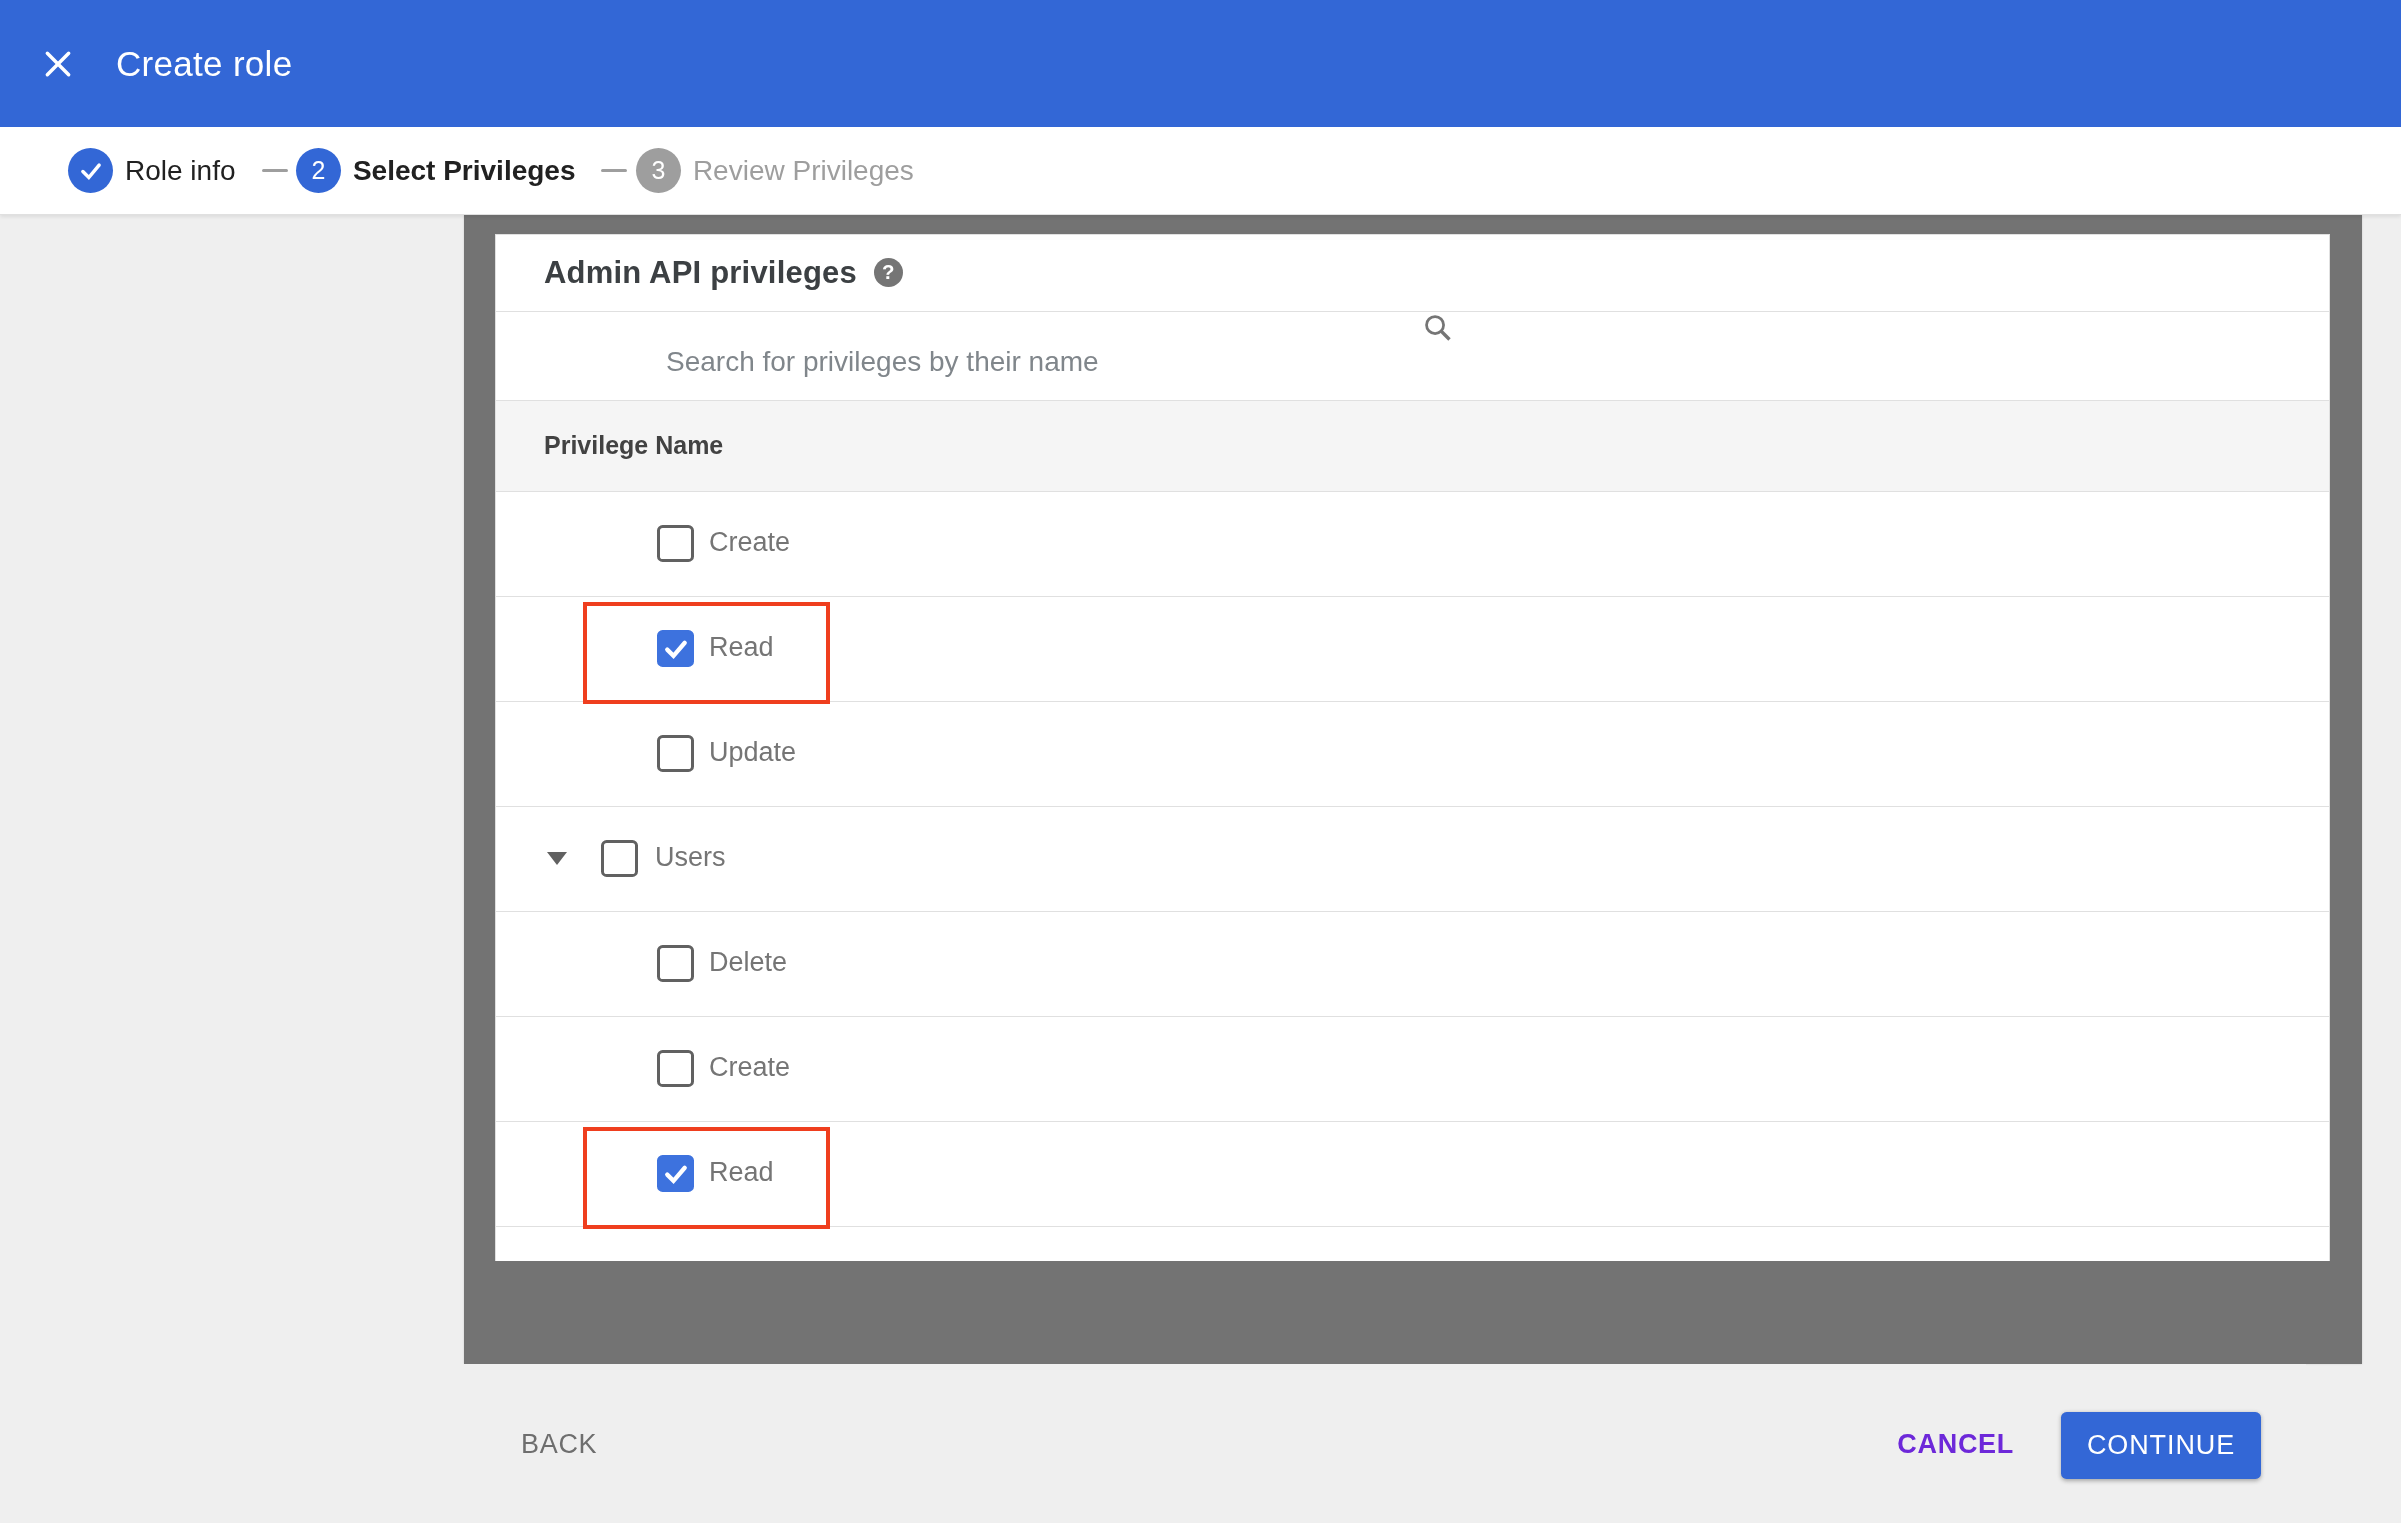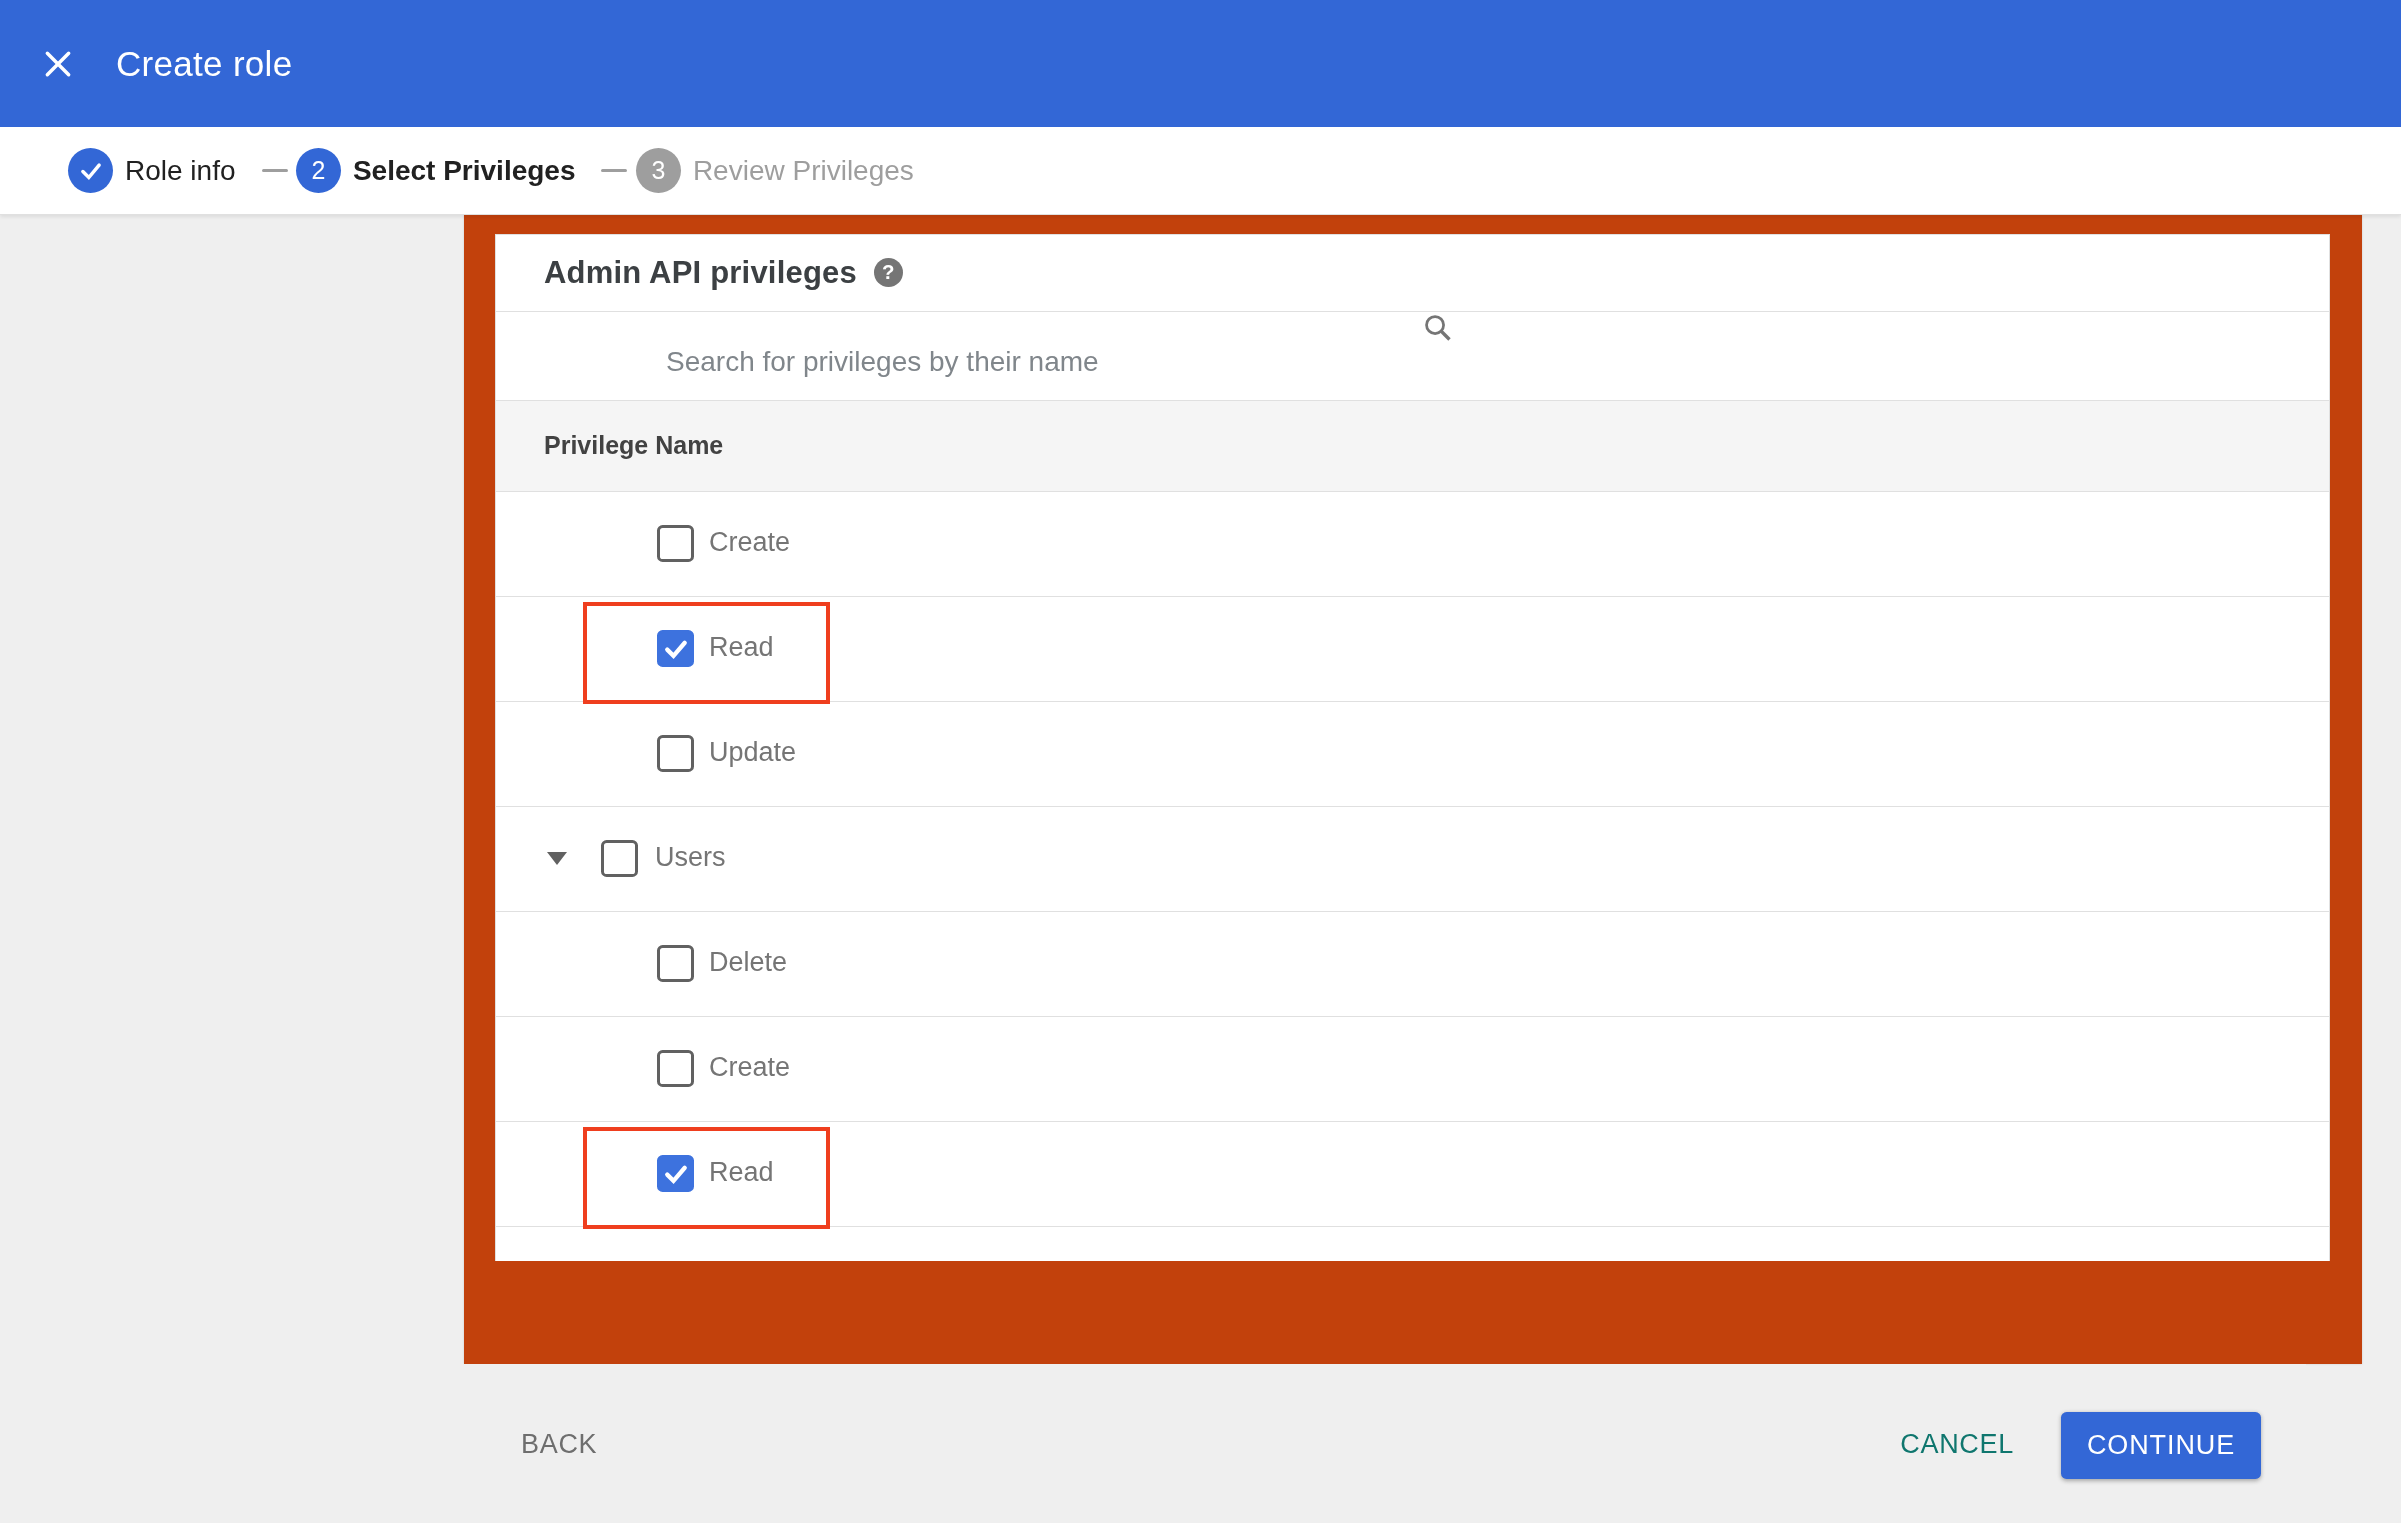--- a/index.html
+++ b/index.html
@@ -20,21 +20,21 @@
     color:#fff;font-size:25px;flex:0 0 auto;}
   .stepcircle.done,.stepcircle.active{background:#3367d6;}
   .stepcircle.todo{background:#9e9e9e;}
   .steplabel{font-size:28px;color:#212121;margin-left:12px;white-space:nowrap;}
   .steplabel.active{font-weight:700;}
   .steplabel.todo{color:#9e9e9e;}
   .stepdash{width:26px;height:3.7px;background:#9e9e9e;border-radius:1.9px;margin-left:26px;margin-right:8.4px;flex:0 0 auto;}
 
   
   .canvas{position:absolute;left:0;top:215px;width:2401px;height:1308px;background:#efefef;}
-  .card{position:absolute;left:464px;top:0;width:1898px;height:1149px;background:#c2410c;
+  .card{position:absolute;left:464px;top:0;width:1898px;height:1149px;background:#737373;
     box-shadow:0 0 1.9px rgba(0,0,0,.15);}
   .tbl{position:absolute;left:31px;top:18.6px;width:1835px;border:0.9px solid #e0e0e0;border-bottom:none;background:#fff;}
 
   .sect-head{height:77px;border-bottom:0.9px solid #e0e0e0;display:flex;align-items:center;padding-left:48px;}
   .sect-title{font-size:31px;font-weight:700;color:#3c4043;letter-spacing:0.2px;}
   .help{width:29px;height:29px;border-radius:50%;background:#757575;color:#fff;font-size:20.4px;font-weight:700;
     display:flex;align-items:center;justify-content:center;margin-left:16.7px;cursor:pointer;}
 
   .search-row{height:89px;border-bottom:0.9px solid #e0e0e0;display:flex;align-items:center;padding-left:51px;flex-direction:column;}
   .search-ic{width:33px;height:33px;flex:0 0 auto;}
@@ -58,21 +58,21 @@
   .plabel{position:absolute;left:213px;top:50%;transform:translateY(-54%);font-size:27px;color:#757575;}
   .prow.group .plabel{left:159px;}
   .hl{position:absolute;left:87px;top:5.6px;width:247px;height:102px;border:4.6px solid #ef3e1e;z-index:2;pointer-events:none;}
   .prow-partial{height:34px;background:#fff;}
 
   
   .footer{position:absolute;left:0;top:1364px;width:2306px;height:160px;background:#efefef;}
   .back-btn{position:absolute;left:521px;top:0;height:160px;display:flex;align-items:center;
     font-size:27px;font-weight:500;color:#6e6e6e;letter-spacing:0.7px;cursor:pointer;}
   .cancel-btn{position:absolute;right:292px;top:0;height:160px;display:flex;align-items:center;
-    font-size:27px;font-weight:400;color:#0f766e;letter-spacing:0.7px;cursor:pointer;}
+    font-size:27px;font-weight:700;color:#6d28d9;letter-spacing:0.7px;cursor:pointer;}
   .continue-btn{position:absolute;right:45px;top:48px;width:200px;height:67px;background:#3367d6;border:none;
     border-radius:5.6px;color:#ffffff;font-size:27px;font-weight:500;letter-spacing:0.9px;cursor:pointer;
     box-shadow:0 1.9px 4.6px rgba(0,0,0,.3);font-family:"Liberation Sans","DejaVu Sans",sans-serif;}
 </style>
 </head>
 <body>
 
 <div class="appbar">
   <svg class="closex" viewBox="0 0 24 24">
     <path d="M4 4 L20 20 M20 4 L4 20" stroke="#ffffff" stroke-width="2.6" stroke-linecap="round" fill="none"></path>

